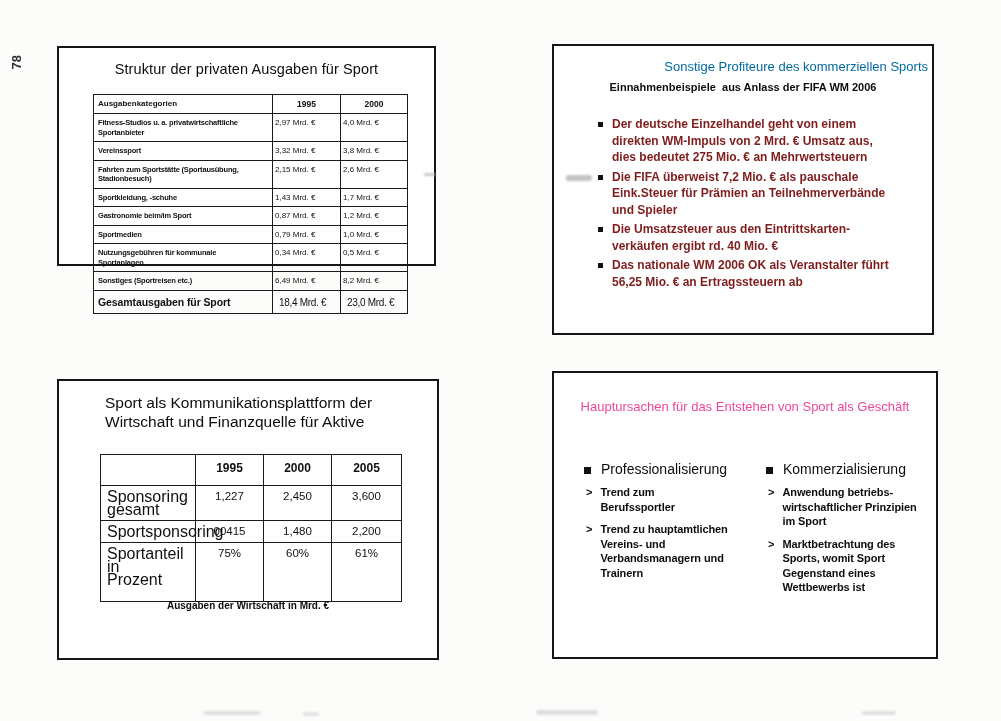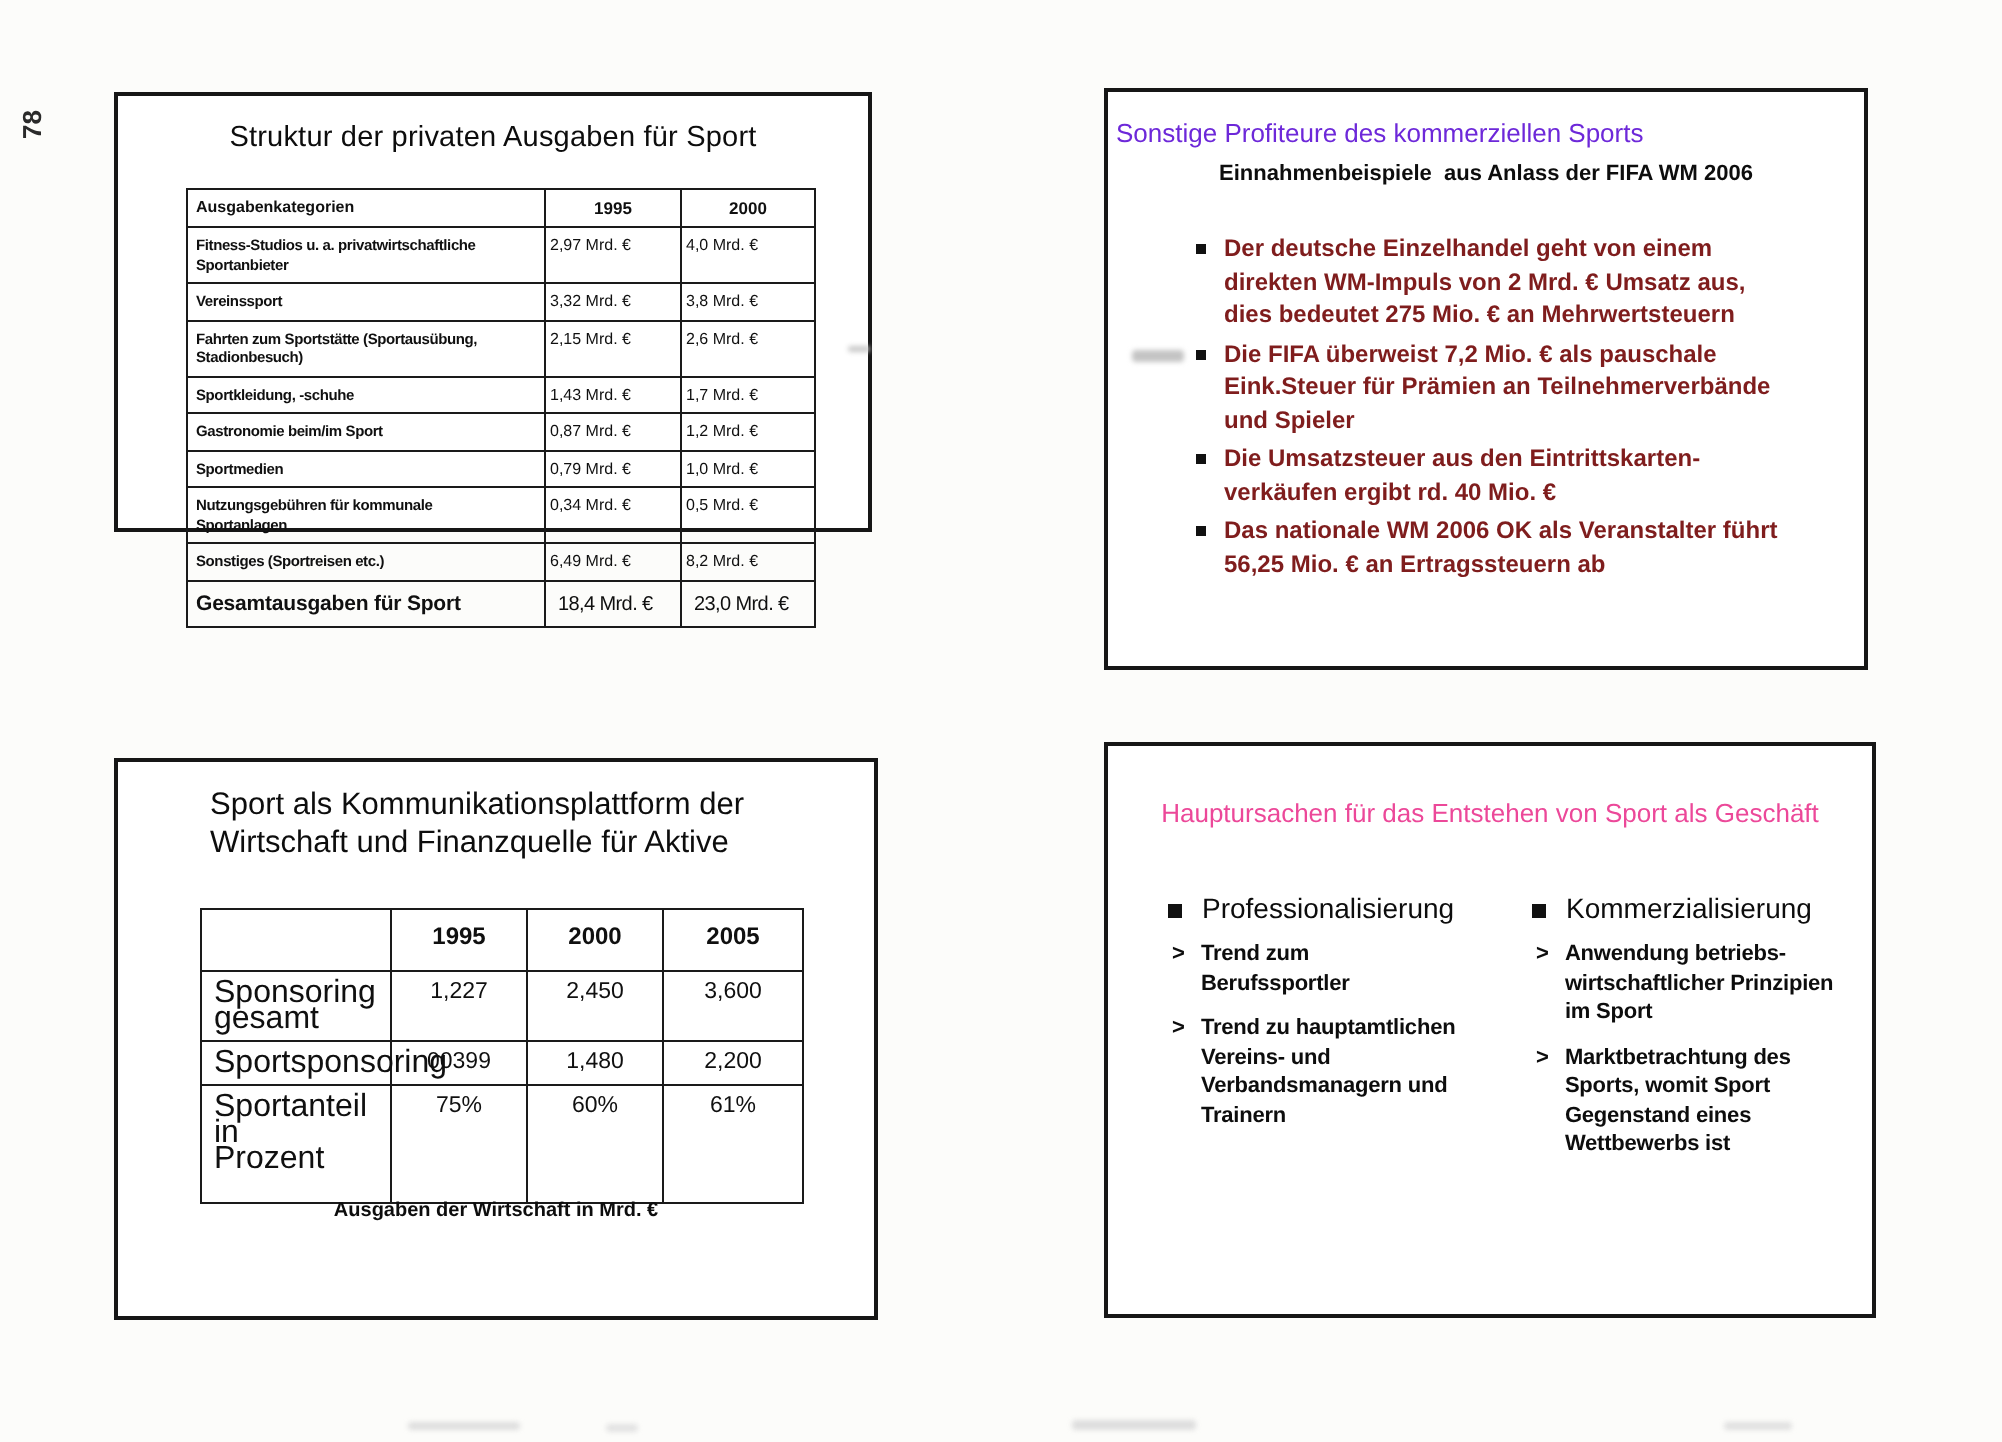--- a/index.html
+++ b/index.html
@@ -25,40 +25,40 @@
   .tl-table th,.tl-table td{border:1.5px solid #1a1a1a;vertical-align:top;color:#101010;}
   .tl-table th.cat{text-align:left;font-size:8px;padding:4px 4px;font-weight:700;}
   .tl-table th.yr{text-align:center;font-size:8.5px;padding:4px 2px;font-weight:700;}
   .tl-table td.cat{font-size:7.5px;font-weight:700;letter-spacing:-.2px;line-height:9.5px;
     padding:4px 2px 4px 4px;white-space:pre-line;}
   .tl-table td.num{font-size:8px;font-weight:400;text-align:left;padding:4px 6px 4px 2px;white-space:nowrap;}
   .tl-table tr.total td.cat{font-size:10.5px;letter-spacing:-.1px;line-height:12px;padding:5px 4px;white-space:nowrap;}
   .tl-table tr.total td.num{font-size:10px;letter-spacing:-.3px;padding:6px 4px 5px 6px;}
 
   
-  .tr-title{margin:13px 4px 0;text-align:left;font-size:13px;font-weight:400;color:#6d28d9;}
+  .tr-title{margin:13px 4px 0;text-align:right;font-size:13px;font-weight:400;color:#0369a1;}
   .tr-sub{margin:7px 4px 0;text-align:center;font-size:11px;font-weight:700;white-space:pre-wrap;color:#0d0d0d;}
   .tr-bullets{position:absolute;left:44px;top:70px;width:332px;}
   .bullet-item{display:flex;margin-bottom:3px;}
   .sq{flex:0 0 auto;width:5px;height:5px;background:#111;margin:6px 9px 0 0;}
   .bt{font-size:12px;font-weight:700;line-height:16.5px;white-space:pre-line;color:#7f1d1d;}
 
   
   .bl-title{margin:12px 10px 0 46px;font-size:15.5px;line-height:19px;font-weight:400;color:#0d0d0d;}
   .bl-table{position:absolute;left:41px;top:73px;width:301px;border-collapse:collapse;table-layout:fixed;}
   .bl-table th,.bl-table td{border:1.5px solid #1a1a1a;vertical-align:top;color:#101010;}
   .bl-table th{font-size:12px;font-weight:700;text-align:center;padding:6px 2px 10px;}
   .bl-table td.label{font-size:16px;font-weight:400;line-height:13px;padding:4px 4px 4px 6px;white-space:pre-line;}
   .bl-table td.val{font-size:11.5px;font-weight:400;text-align:center;padding:4px 2px;}
   .bl-table tr.tall td{padding-bottom:15px;}
   .bl-caption{position:absolute;left:0;right:0;top:209px;text-align:center;font-size:10px;font-weight:700;color:#0d0d0d;}
 
   
   .br-title{margin:26px 0 0;text-align:center;font-size:13px;font-weight:400;white-space:nowrap;color:#ec4899;}
-  .br-cols{position:absolute;left:30px;top:73px;display:flex;gap:14px;}
+  .br-cols{position:absolute;left:30px;top:88px;display:flex;gap:14px;}
   .br-col{width:168px;}
   .br-col.right{width:176px;}
   .heading-row{display:flex;}
   .hsq{flex:0 0 auto;width:7px;height:7px;background:#111;margin:6px 10px 0 0;}
   .heading{font-size:14px;font-weight:400;color:#0d0d0d;}
   .sub-item{display:flex;margin-top:8px;}
   .arrow{flex:0 0 auto;font-size:11px;font-weight:700;line-height:14.5px;margin:0 8px 0 2px;color:#0d0d0d;}
   .st{font-size:11px;font-weight:700;line-height:14.5px;letter-spacing:-.1px;white-space:pre-line;color:#0d0d0d;}
 
   
@@ -191,21 +191,21 @@
       <tbody>
         <tr>
           <td class="label">Sponsoring
 gesamt</td>
           <td class="val">1,227</td>
           <td class="val">2,450</td>
           <td class="val">3,600</td>
         </tr>
         <tr>
           <td class="label">Sportsponsoring</td>
-          <td class="val">00399</td>
+          <td class="val">00415</td>
           <td class="val">1,480</td>
           <td class="val">2,200</td>
         </tr>
         <tr class="tall">
           <td class="label">Sportanteil in
 Prozent</td>
           <td class="val">75%</td>
           <td class="val">60%</td>
           <td class="val">61%</td>
         </tr>

